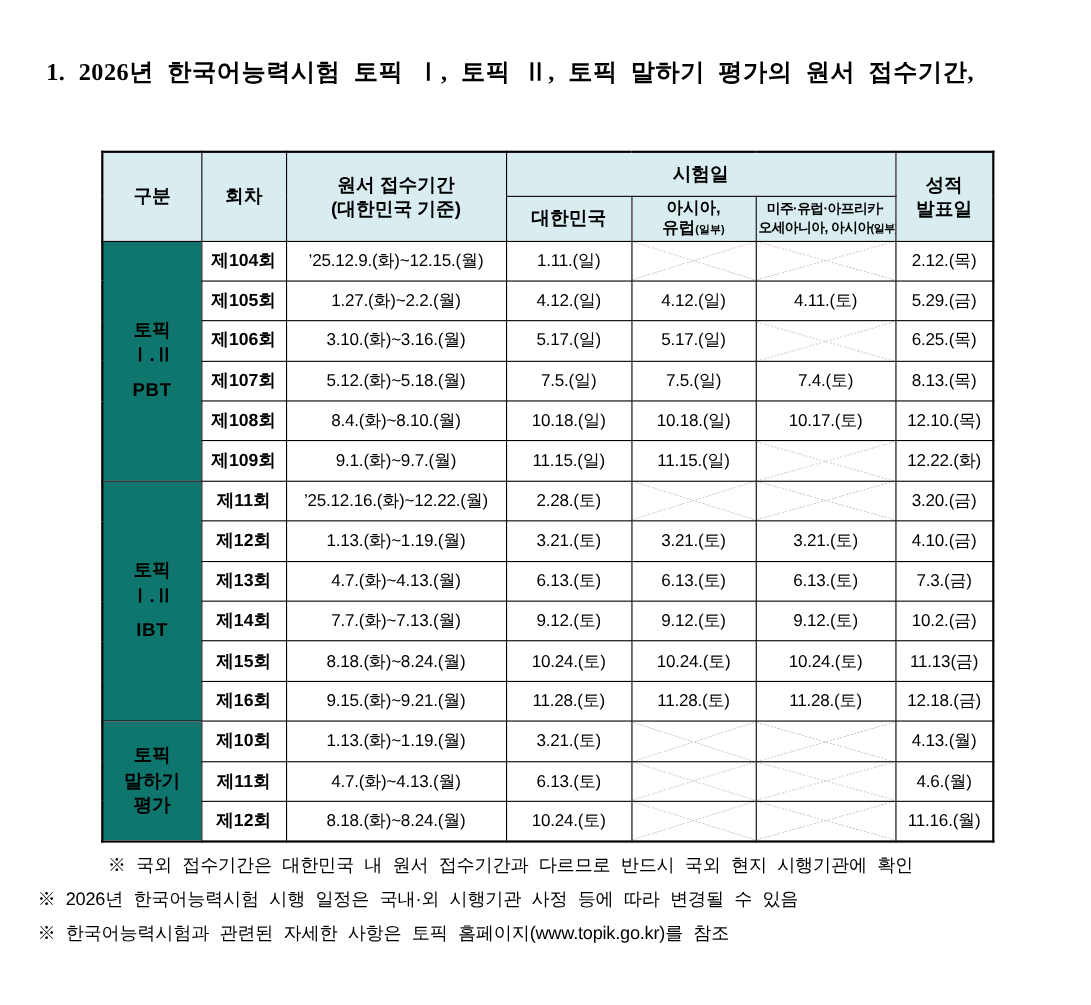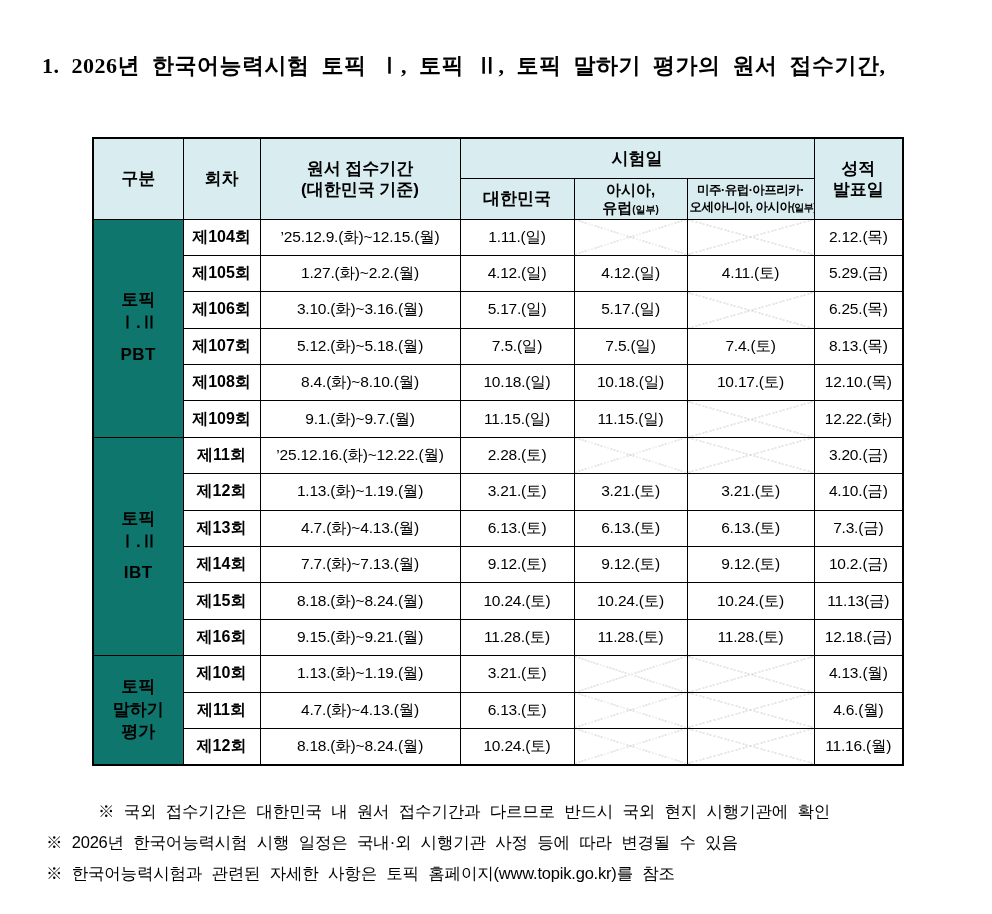--- a/index.html
+++ b/index.html
@@ -56,25 +56,25 @@
     background: #0f766e; white-space: normal;
   }
   td.group-cell div.latin-line { margin-top: 9px; letter-spacing: 0.5px; }
   td.x-cell {
     background-image:
       linear-gradient(to top right,    transparent 49.6%, #cccccc 49.6%, #cccccc 50.4%, transparent 50.4%),
       linear-gradient(to bottom right, transparent 49.6%, #cccccc 49.6%, #cccccc 50.4%, transparent 50.4%);
   }
 
   
-  .notes { position: absolute; left: 0; top: 772px; width: 992px; margin-top: 24px; }
+  .notes { position: absolute; left: 0; top: 772px; width: 992px; }
   .note {
     font-size: 16.5px; line-height: 31px;
     word-spacing: 5px; letter-spacing: -0.2px;
-    padding-left: 46px;
+    padding-left: 34px;
   }
   .note.indented { padding-left: 98px; }
 </style>
 </head>
 <body>
 
 <div class="page">
 
   <div class="doc-title">
     <div class="t-line1">1. 2026년 한국어능력시험 토픽 Ⅰ, 토픽 Ⅱ, 토픽 말하기 평가의 원서 접수기간,</div>

